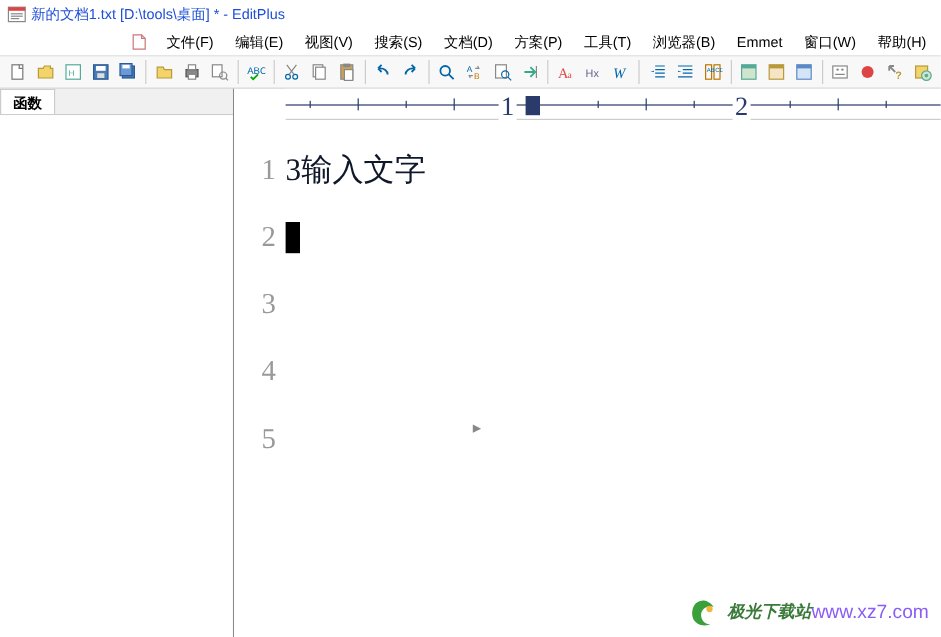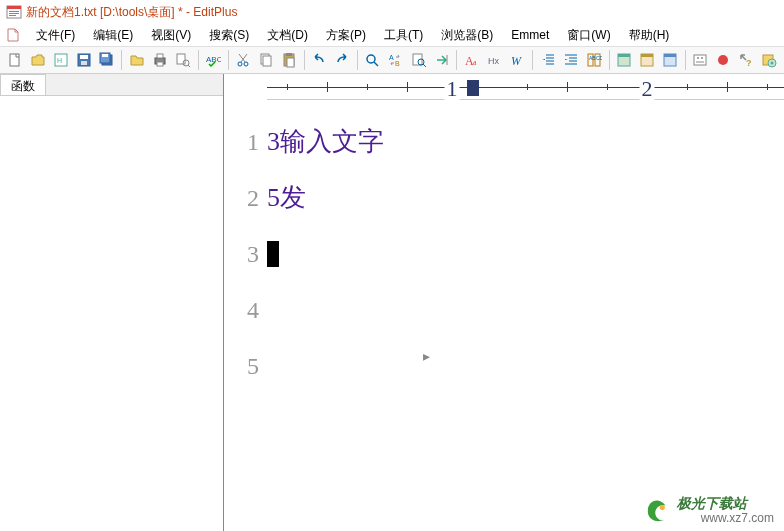--- a/index.html
+++ b/index.html
@@ -1,57 +1,57 @@
 <!DOCTYPE html>
 <html><head>
 <meta charset="utf-8">
 <style>
 * { margin: 0; padding: 0; box-sizing: border-box; }
 body { font-family: "Microsoft YaHei", SimSun, sans-serif; font-size: 12px; background: #fff; width: 784px; height: 531px; overflow: hidden; position: relative; }
 
 .title-bar { height: 24px; background: #fff; display: flex; align-items: center; padding: 2px 6px; }
 .title-bar .app-icon { width: 16px; height: 16px; margin-right: 4px; display: inline-flex; }
-.title-bar .title-text { font-size: 12px; color: #c2410c; text-align: center; }
-
-.menu-bar { height: 22px; display: flex; align-items: center; padding: 0 4px; gap: 2px; }
+.title-bar .title-text { font-size: 12px; color: #1d4ed8; text-align: center; }
+
+.menu-bar { height: 22px; display: flex; align-items: center; padding: 0 4px; gap: 2px; justify-content: flex-end; }
 .menu-bar .m-icon { width: 18px; height: 18px; display: inline-flex; align-items: center; justify-content: center; margin-right: 4px;}
 .menu-bar .menu-item { padding: 2px 8px; font-size: 12px; color: #000; cursor: default; }
 
 .toolbar { height: 28px; display: flex; align-items: center; padding: 2px 4px; gap: 2px; border-top: 1px solid #e0e0e0; border-bottom: 1px solid #d0d0d0; background: #f8f8f8; }
 .toolbar .tb-btn { width: 22px; height: 22px; display: inline-flex; align-items: center; justify-content: center; cursor: pointer; }
 .toolbar .sep { width: 1px; height: 20px; background: #ccc; margin: 0 2px; }
 
 .main-area { display: flex; height: calc(531px - 24px - 22px - 28px); }
 
-.side-panel { width: 224px; border-right: 1px solid #888; display: flex; flex-direction: column; }
+.side-panel { width: 195px; border-right: 1px solid #888; display: flex; flex-direction: column; font-weight: bold; }
 .side-tabs { height: 22px; background: #f0f0f0; border-bottom: 1px solid #ccc; display: flex; }
 .side-tab { padding: 3px 10px; font-size: 12px; background: #fff; border: 1px solid #ccc; border-bottom: none; }
 .side-content { flex: 1; background: #fff; }
 
 .editor-area { flex: 1; display: flex; flex-direction: column; background: #fff; }
 .ruler { height: 26px; background: #fff; border-bottom: 1px solid #ccc; position: relative; margin-left: 43px; }
 .ruler-line { position: absolute; top: 13px; left: 0; right: 0; height: 1px; background: #2a3a6a; }
 .ruler-tick { position: absolute; top: 8px; width: 1px; height: 10px; background: #2a3a6a; }
 .ruler-tick.minor { top: 10px; height: 6px; }
 .ruler-num { position: absolute; top: 2px; font-size: 22px; color: #2a3a6a; font-family: "Times New Roman", serif; transform: translateX(-50%); background:#fff; padding: 0 2px;}
 .ruler-cursor { position: absolute; top: 6px; width: 12px; height: 16px; background: #2a3a6a; }
 
 .text-content { flex: 1; display: flex; }
 .gutter { width: 43px; padding-right: 8px; text-align: right; }
 .gutter .ln { font-family: "Times New Roman", serif; font-size: 24px; color: #999; height: 56px; line-height: 56px; }
 .lines { flex: 1; }
-.lines .line { font-family: SimSun, "Times New Roman", serif; font-size: 26px; color: #4c1d95; height: 56px; line-height: 56px; white-space: pre; }
+.lines .line { font-family: SimSun, "Times New Roman", serif; font-size: 26px; color: #0f172a; height: 56px; line-height: 56px; white-space: pre; }
 .cursor-block { display: inline-block; width: 12px; height: 26px; background: #000; vertical-align: middle; margin-bottom: 4px; }
 .arrow-mark { position: absolute; left: 199px; color: #888; font-size: 14px; }
 
 .watermark { position: absolute; right: 10px; bottom: 6px; display: flex; align-items: center; gap: 6px; }
 .watermark .wm-logo { width: 28px; height: 28px; }
-.watermark .wm-text { display: flex; flex-direction: column; line-height: 1.1; }
+.watermark .wm-text { display: flex; flex-direction: row; line-height: 1.1; }
 .watermark .wm-name { font-size: 14px; color: #3b7a3b; font-weight: bold; font-style: italic; }
-.watermark .wm-url { font-size: 12px; color: #737373; margin-left: 24px; }
+.watermark .wm-url { font-size: 16px; color: #8b5cf6; }
 </style>
 </head>
 <body>
 
 <div class="title-bar">
   <span class="app-icon">
     <svg viewBox="0 0 16 16">
         <rect x="1" y="2" width="14" height="12" fill="#fff" stroke="#888"></rect>
         <rect x="1" y="2" width="14" height="3" fill="#d44"></rect>
         <rect x="3" y="7" width="10" height="1" fill="#888"></rect>
@@ -322,21 +322,20 @@
       <span class="arrow-mark" style="top:248px;">▸</span>
       <div class="gutter">
         <div class="ln">1</div>
         <div class="ln">2</div>
         <div class="ln">3</div>
         <div class="ln">4</div>
         <div class="ln">5</div>
       </div>
       <div class="lines">
         <div class="line">3输入文字</div>
-        <div class="line">5发</div>
         <div class="line"><span class="cursor-block"></span></div>
       </div>
     </div>
   </div>
 </div>
 
 <div class="watermark">
   <span class="wm-logo">
     <svg viewBox="0 0 32 32">
         <path d="M16 4 C8 4 4 12 6 20 C8 26 16 30 24 26 C20 28 14 24 14 18 C14 12 20 8 26 10 C22 5 18 4 16 4z" fill="#3aa03a"></path>

